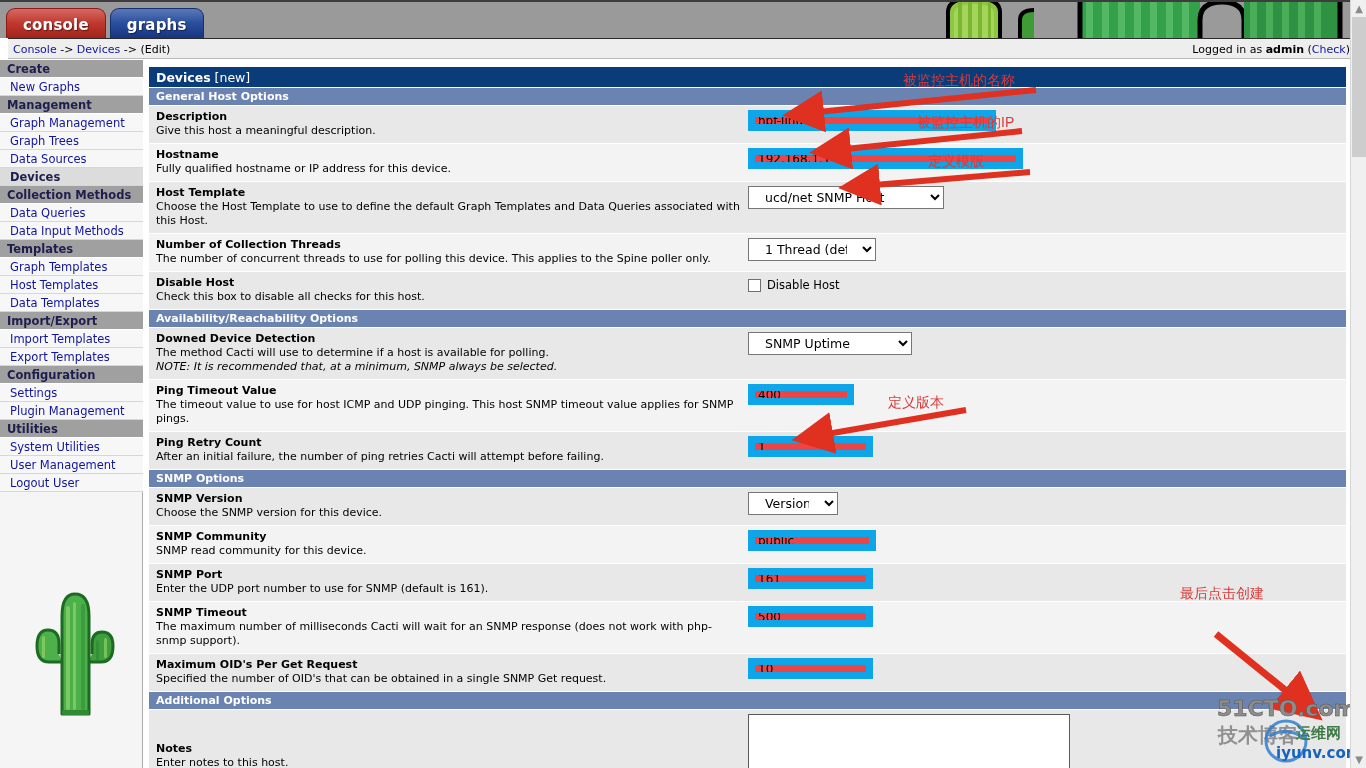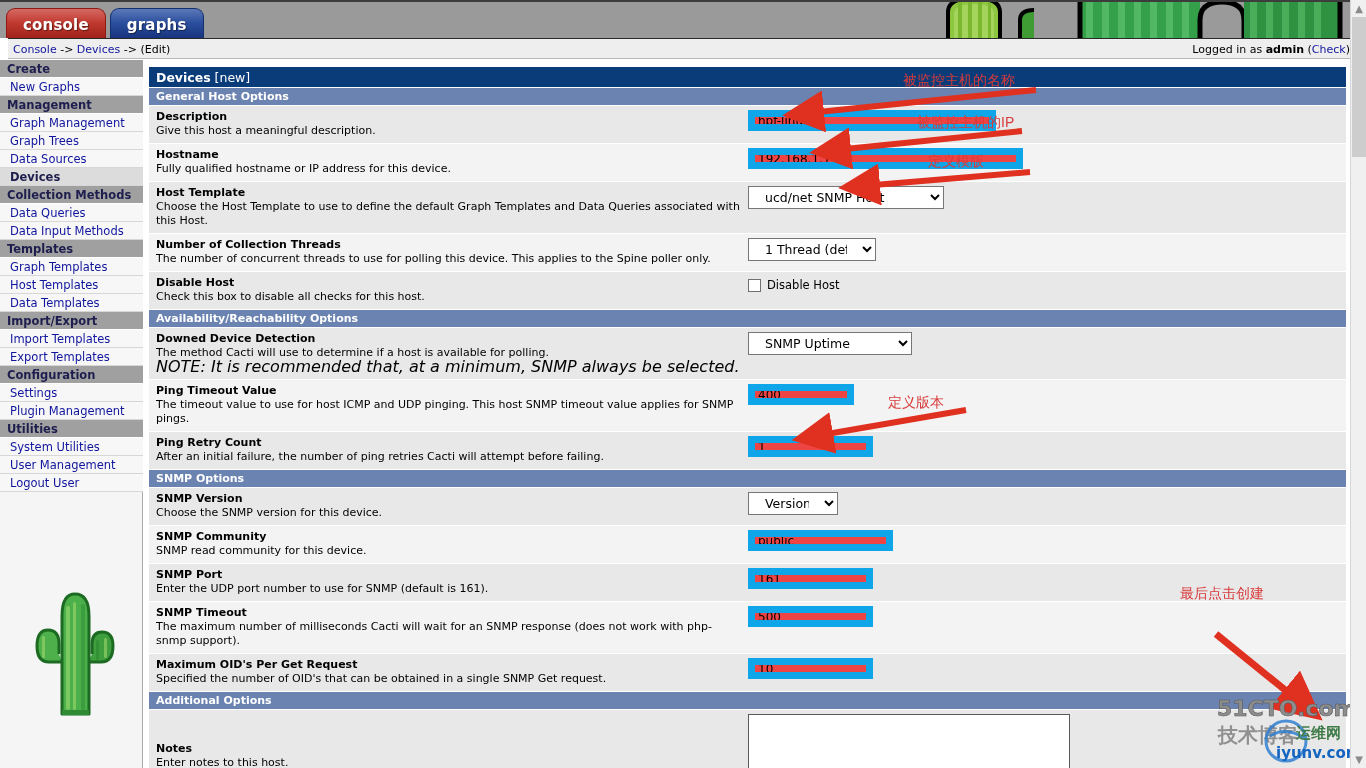--- a/index.html
+++ b/index.html
@@ -102,21 +102,21 @@
     border-bottom: 1px solid #ffffff;
     min-height: 26px;
   }
   .row.odd { background: #e8e8e8; }
   .row.even { background: #f3f3f3; }
   .row .lbl {
     width: 598px; padding: 4px 6px 5px 7px;
   }
   .lbl .name { font-weight: bold; font-size: 11px; color: #000; line-height: 14px; }
   .lbl .desc { font-size: 11px; color: #000; line-height: 14px; }
-  .lbl .note  { font-size: 16px; color: #000; font-style: italic; line-height: 14px; }
+  .lbl .note  { font-size: 11px; color: #000; font-style: italic; line-height: 14px; }
   .row .ctl { flex: 1; padding: 4px 0 5px 1px; }
 
   input.txt {
     font-family: "DejaVu Sans", "Liberation Sans", sans-serif;
     font-size: 12px; color: #000;
     height: 21px; padding: 1px 3px;
     border: 7px solid #0ea5e9; background: #ef4444;
   }
   select.sel {
     font-family: "DejaVu Sans", "Liberation Sans", sans-serif;
@@ -404,21 +404,21 @@
         </select>
       </div>
     </div>
 
     <div class="row even">
       <div class="lbl">
         <div class="name">SNMP Community</div>
         <div class="desc">SNMP read community for this device.</div>
       </div>
       <div class="ctl">
-        <input class="txt" style="width: 145px;" value="public">
+        <input class="txt" style="width: 128px;" value="public">
       </div>
     </div>
 
     <div class="row odd">
       <div class="lbl">
         <div class="name">SNMP Port</div>
         <div class="desc">Enter the UDP port number to use for SNMP (default is 161).</div>
       </div>
       <div class="ctl">
         <input class="txt" style="width: 125px;" value="161">

